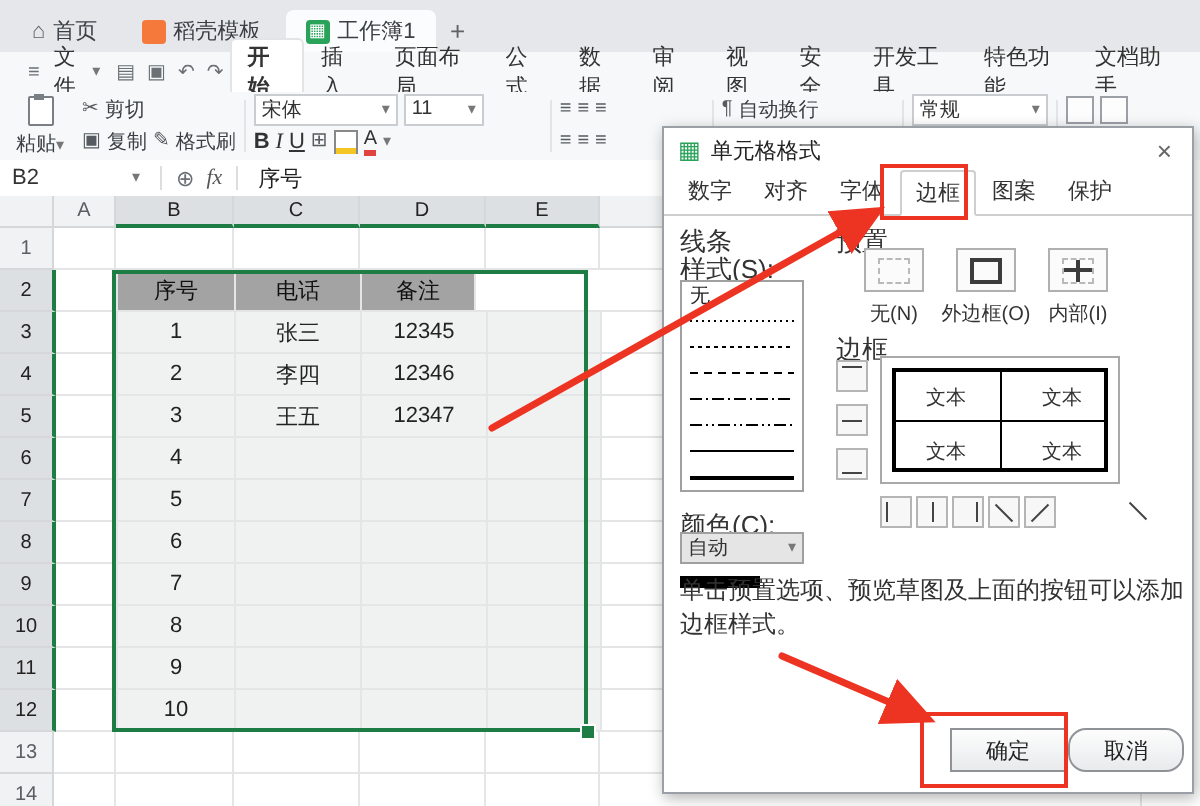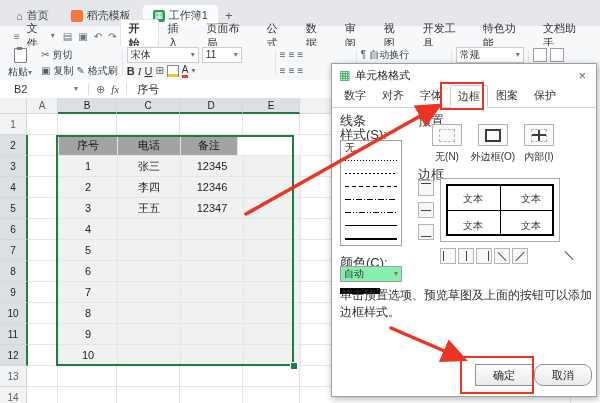--- a/index.html
+++ b/index.html
@@ -48,21 +48,21 @@
   .fillic{width:10px;height:10px;border:1px solid #888;position:relative;background:#fff;}
   .fillic:after{content:"";position:absolute;left:0;right:0;bottom:-1px;height:3px;background:#f3c623;}
   .fcolor{font-size:10px;border-bottom:3px solid #e04340;line-height:1;color:#333;}
   .sq{width:12px;height:12px;border:1px solid #9aa0a6;background:#fdfdfd;}
   .tg-font{width:150px;}.tg-align{width:78px;}.tg-merge{width:92px;}.tg-num{width:74px;}
 
   
   .fbar{position:absolute;top:80px;left:0;right:0;height:18px;background:#fff;
         border-bottom:1px solid #d9dbdd;display:flex;align-items:center;}
   .namebox{width:64px;display:flex;justify-content:space-between;align-items:center;
-           padding:0 6px;color:#333;flex-shrink:0;margin-left:8px;}
+           padding:0 6px;color:#333;flex-shrink:0;}
   .fdiv{width:1px;height:12px;background:#ddd;margin:0 4px;}
   .fbic{color:#6a7075;font-size:11px;padding:0 3px;}
   .fx{font-style:italic;font-family:"Liberation Serif",serif;color:#555;padding:0 3px;}
   .fvalue{padding-left:6px;color:#222;}
 
   
   .sheet{position:absolute;top:98px;left:0;width:600px;height:305px;background:#fff;overflow:hidden;}
   .sheet-grid{position:absolute;inset:0;}
   .srow{display:flex;height:21px;}
   .head-row{height:16px;}
@@ -107,21 +107,21 @@
   .lsi{height:13px;display:flex;align-items:center;padding:0 4px;font-size:10px;color:#222;}
   .line{flex:1;height:1px;}
   .ls1{background:repeating-linear-gradient(90deg,#000 0 1px,transparent 1px 3px);}
   .ls2{background:repeating-linear-gradient(90deg,#000 0 2px,transparent 2px 4px);}
   .ls3{background:repeating-linear-gradient(90deg,#000 0 4px,transparent 4px 7px);}
   .ls4{background:repeating-linear-gradient(90deg,#000 0 6px,transparent 6px 8px,#000 8px 9px,transparent 9px 11px);}
   .ls5{background:repeating-linear-gradient(90deg,#000 0 6px,transparent 6px 8px,#000 8px 9px,transparent 9px 11px,#000 11px 12px,transparent 12px 14px);}
   .ls6{background:#000;}
   .ls7{background:#000;height:2px;}
   .ccombo{position:absolute;left:8px;top:202px;width:62px;height:16px;border:1px solid #a0a0a0;
-          background:#86efac;display:flex;align-items:center;justify-content:space-between;
+          background:#e5e5e5;display:flex;align-items:center;justify-content:space-between;
           padding:0 3px;font-size:10px;box-sizing:border-box;}
   .lsample{position:absolute;left:8px;top:224px;width:40px;height:6px;background:#000;}
   .pbtn{position:absolute;top:60px;width:30px;height:22px;border:1px solid #b0b0b0;background:#fbfbfb;
         display:flex;align-items:center;justify-content:center;box-sizing:border-box;}
   .pb1{left:100px;}.pb2{left:146px;}.pb3{left:192px;}
   .pi{display:block;width:16px;height:13px;box-sizing:border-box;}
   .pi-none{border:1px dashed #b9b9b9;}
   .pi-out{border:2px solid #3c3c3c;}
   .pi-in{border:1px dashed #b9b9b9;position:relative;}
   .pi-in .pv{position:absolute;left:50%;top:0;bottom:0;width:2px;margin-left:-1px;background:#3c3c3c;}
@@ -192,20 +192,21 @@
     <span class="qic">▣</span>
     <span class="qic">↶</span>
     <span class="qic">↷</span>
     <span class="mi active">开始</span>
     <span class="mi">插入</span>
     <span class="mi">页面布局</span>
     <span class="mi">公式</span>
     <span class="mi">数据</span>
     <span class="mi">审阅</span>
     <span class="mi">视图</span>
+    <span class="mi">安全</span>
     <span class="mi">开发工具</span>
     <span class="mi">特色功能</span>
     <span class="mi">文档助手</span>
   </div>
 
   <div class="toolbar">
     <div class="pastebtn">
       <span class="clipboard"></span>
       <span class="tlabel"><span>粘贴</span><span class="caret">▾</span></span>
     </div>

